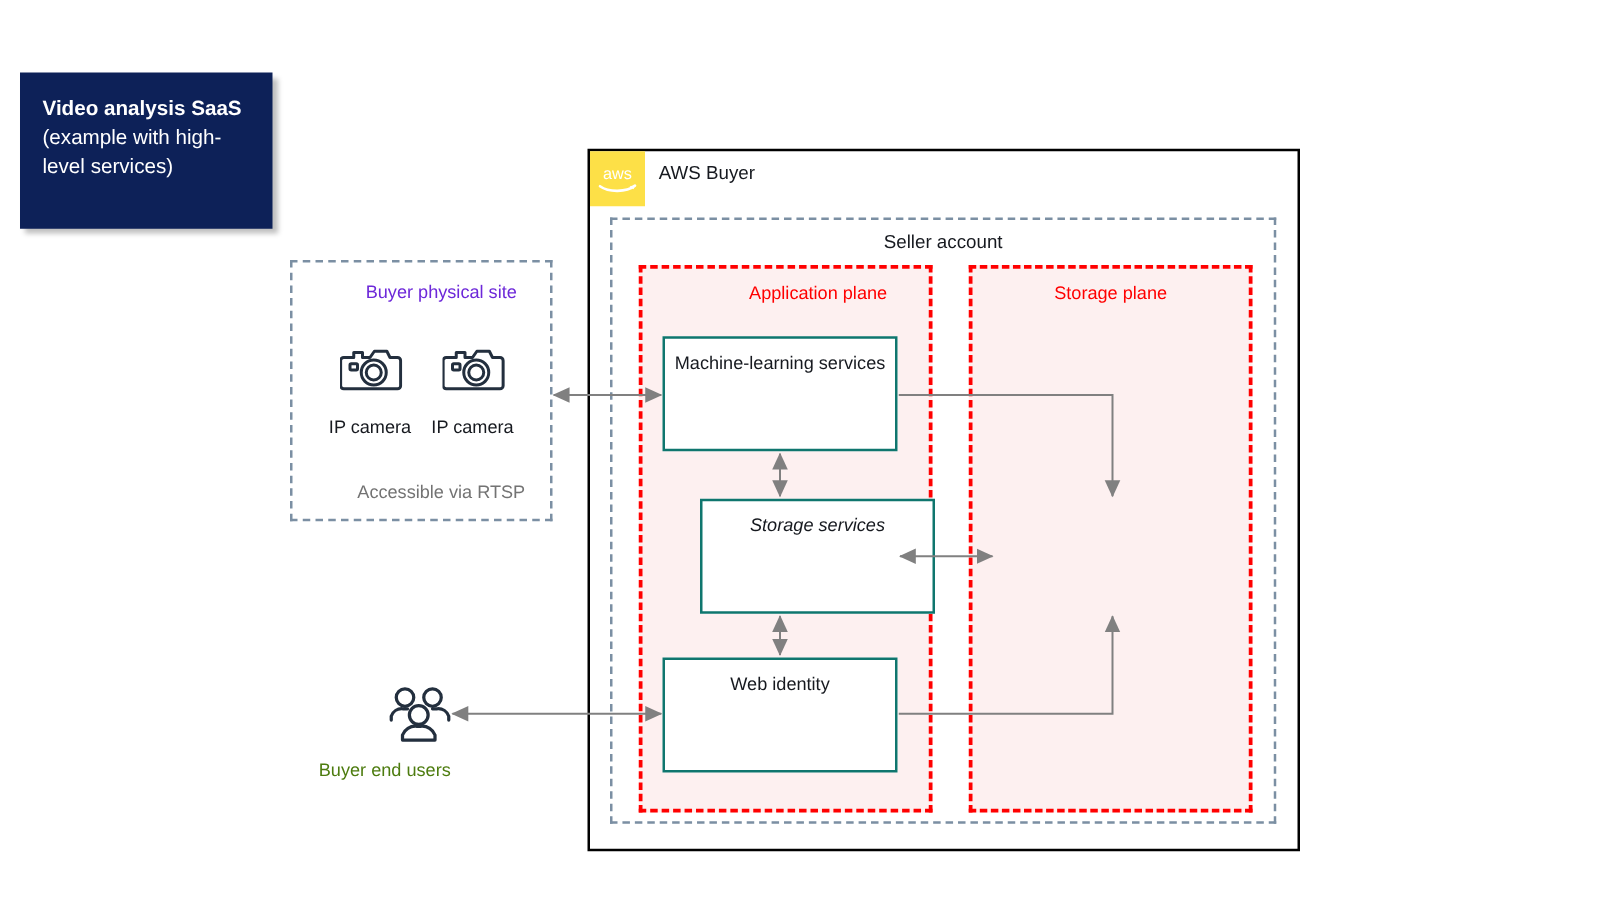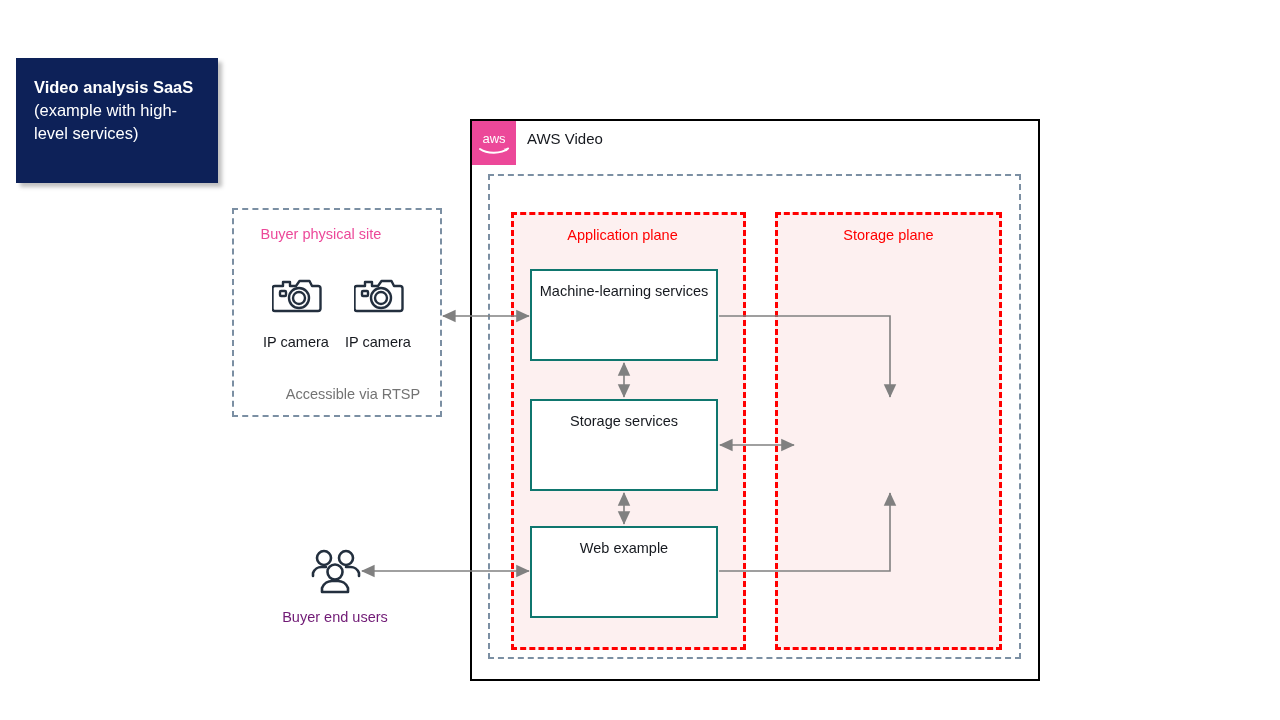--- a/index.html
+++ b/index.html
@@ -34,21 +34,21 @@
   
   #aws-cloud-frame {
     left: 470px; top: 77px;
     width: 570px; height: 562px;
     border: 2.5px solid #000000;
     background: #ffffff;
   }
   #aws-logo-badge {
     left: 472px; top: 79px;
     width: 44px; height: 44px;
-    background: #ec4899;
+    background: #fde047;
     display: flex; align-items: center; justify-content: center;
   }
   #aws-cloud-label {
     left: 527px; top: 88px;
     font-size: 15px; color: #16191f;
   }
 
   
   #seller-account-box {
     left: 488px; top: 132px;
@@ -64,59 +64,59 @@
   
   .plane {
     border: 3px dashed #ff0000;
     background: #fdf0f0;
   }
   #application-plane { left: 511px; top: 170px; width: 235px; height: 438px; }
   #control-plane     { left: 775px; top: 170px; width: 227px; height: 438px; }
   .plane-label {
     font-size: 14.5px; color: #ff0000; text-align: center;
   }
-  #application-plane-label { left: 505px; top: 185px; width: 235px; }
+  #application-plane-label { left: 537px; top: 185px; width: 235px; }
   #control-plane-label     { left: 775px; top: 185px; width: 227px; }
 
   
   .service-box {
     border: 2px solid #0f766e;
     background: #ffffff;
     font-size: 14.5px;
     color: #16191f;
     text-align: center;
     line-height: 19px;
     padding-top: 11px;
   }
   #ml-services-box      { left: 530px; top: 227px; width: 188px; height: 92px; }
-  #storage-services-box { left: 530px; top: 357px; width: 188px; height: 92px; }
+  #storage-services-box { left: 560px; top: 357px; width: 188px; height: 92px; font-style: italic; }
   #web-services-box     { left: 530px; top: 484px; width: 188px; height: 92px; }
   #billing-box          { left: 796px; top: 357px; width: 188px; height: 92px; }
 
   
   #buyer-site-box {
     left: 232px; top: 166px;
     width: 210px; height: 209px;
     border: 2px dashed #7b8fa3;
   }
   #buyer-site-label {
-    left: 216px; top: 184px; width: 210px;
-    text-align: center; font-size: 14.5px; color: #ec4899;
+    left: 248px; top: 184px; width: 210px;
+    text-align: center; font-size: 14.5px; color: #6d28d9;
   }
   #camera-1 { left: 272px; top: 231px; }
   #camera-2 { left: 354px; top: 231px; }
   #camera-1-label { left: 248px; top: 292px; width: 96px; text-align: center; font-size: 14.5px; color: #16191f; }
   #camera-2-label { left: 330px; top: 292px; width: 96px; text-align: center; font-size: 14.5px; color: #16191f; }
   #rtsp-label { left: 248px; top: 344px; width: 210px; text-align: center; font-size: 14.5px; color: #737373; }
 
   
   #users-icon { left: 310px; top: 506px; }
   #users-label {
     left: 255px; top: 567px; width: 160px;
-    text-align: center; font-size: 14.5px; color: #701a75;
+    font-size: 14.5px; color: #4d7c0f;
   }
 
   
   #connectors {
     left: 0; top: 0; width: 1280px; height: 720px;
     pointer-events: none;
   }
 </style>
 </head>
 <body>
@@ -128,33 +128,34 @@
   </div>
 
   <div class="abs" id="aws-cloud-frame"></div>
   <div class="abs" id="aws-logo-badge">
     <svg width="34" height="26" viewBox="0 0 34 26" aria-hidden="true">
       <text x="17" y="13" text-anchor="middle" fill="#ffffff" font-family="Liberation Sans, sans-serif" font-size="13">aws</text>
       <path d="M3 19 C10 24, 24 24, 31 18.5" stroke="#ffffff" stroke-width="2.1" fill="none" stroke-linecap="round"></path>
       <path d="M31 18.5 l-4.4 0.2 l3.2 2.6 z" fill="#ffffff"></path>
     </svg>
   </div>
-  <div class="abs" id="aws-cloud-label">AWS Video</div>
+  <div class="abs" id="aws-cloud-label">AWS Buyer</div>
 
   <div class="abs" id="seller-account-box"></div>
+  <div class="abs" id="seller-account-label">Seller account</div>
 
   <div class="abs plane" id="application-plane"></div>
   <div class="abs plane-label" id="application-plane-label">Application plane</div>
 
   <div class="abs plane" id="control-plane"></div>
   <div class="abs plane-label" id="control-plane-label">Storage plane</div>
 
   <div class="abs service-box" id="ml-services-box">Machine-learning services</div>
   <div class="abs service-box" id="storage-services-box">Storage services</div>
-  <div class="abs service-box" id="web-services-box">Web example</div>
+  <div class="abs service-box" id="web-services-box">Web identity</div>
 
   <div class="abs" id="buyer-site-box"></div>
   <div class="abs" id="buyer-site-label">Buyer physical site</div>
 
   <div class="abs" id="camera-1">
     <svg width="50" height="44" viewBox="0 0 50 44" aria-hidden="true">
       <g stroke="#232f3e" stroke-width="2.4" fill="none" stroke-linejoin="round">
         <path d="M3 13 h8 v-4 h7 v4 h6 l3.5-5 h10 l2.5 5 h6 a2.5 2.5 0 0 1 2.5 2.5 v20 a2.5 2.5 0 0 1 -2.5 2.5 h-43 a2.5 2.5 0 0 1 -2.5 -2.5 v-20 a2.5 2.5 0 0 1 2.5 -2.5 z"></path>
         <circle cx="27" cy="25" r="10"></circle>
         <circle cx="27" cy="25" r="6"></circle>

